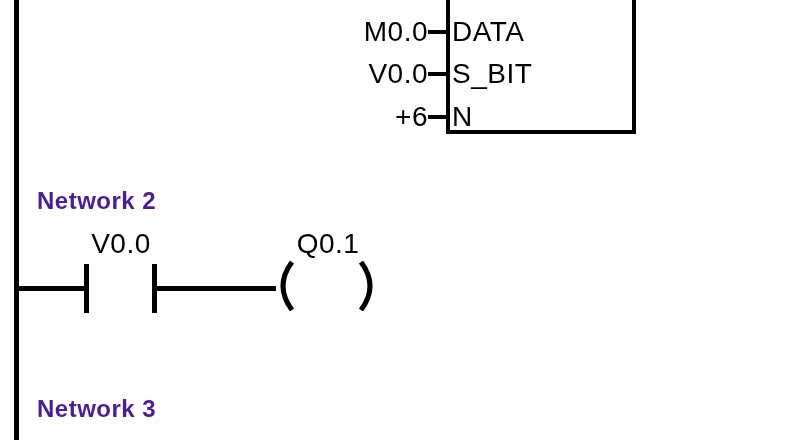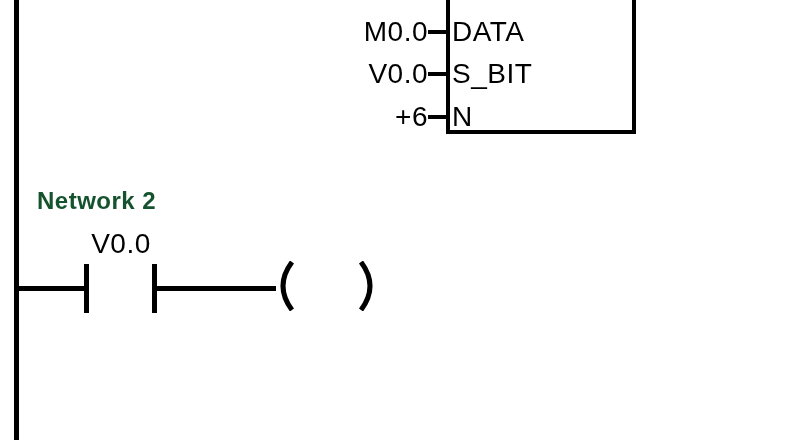--- a/index.html
+++ b/index.html
@@ -30,21 +30,21 @@
   }
   .txt.right { text-align: right; }
   .txt.center { text-align: center; }
   .net-label {
     position: absolute;
     font-size: 24px;
     line-height: 24px;
     font-weight: bold;
     letter-spacing: 0.5px;
     white-space: nowrap;
-    color: #14532d;
+    color: #4c1d95;
   }
   
   .instr-box {
     position: absolute;
     left: 446px;
     top: -8px;
     width: 190px;
     height: 142px;
     box-sizing: border-box;
     border-left: 4px solid #000000;
@@ -102,24 +102,26 @@
 
   <div class="txt center" style="left:81px; top:232px; width:80px;">V0.0</div>
 
   <div class="contact-group">
     <div class="contact-bar" style="left:1px;"></div>
     <div class="contact-bar" style="left:69px;"></div>
   </div>
 
   <div class="line" style="left:157px; top:286px; width:119px; height:5px;"></div>
 
+  <div class="txt center" style="left:288px; top:232px; width:80px;">Q0.1</div>
 
   <div class="coil-group">
     <svg class="coil-arc" style="left:2px;" width="22" height="50" viewBox="0 0 22 50">
       <path d="M 18 1 Q 0 25 18 49" stroke="#000000" stroke-width="5" fill="none"></path>
     </svg>
     <svg class="coil-arc" style="left:85px;" width="22" height="50" viewBox="0 0 22 50">
       <path d="M 4 1 Q 22 25 4 49" stroke="#000000" stroke-width="5" fill="none"></path>
     </svg>
   </div>
 
+  <div class="net-label" style="left:37px; top:397px;">Network 3</div>
 
 </div>
 
 </body></html>

